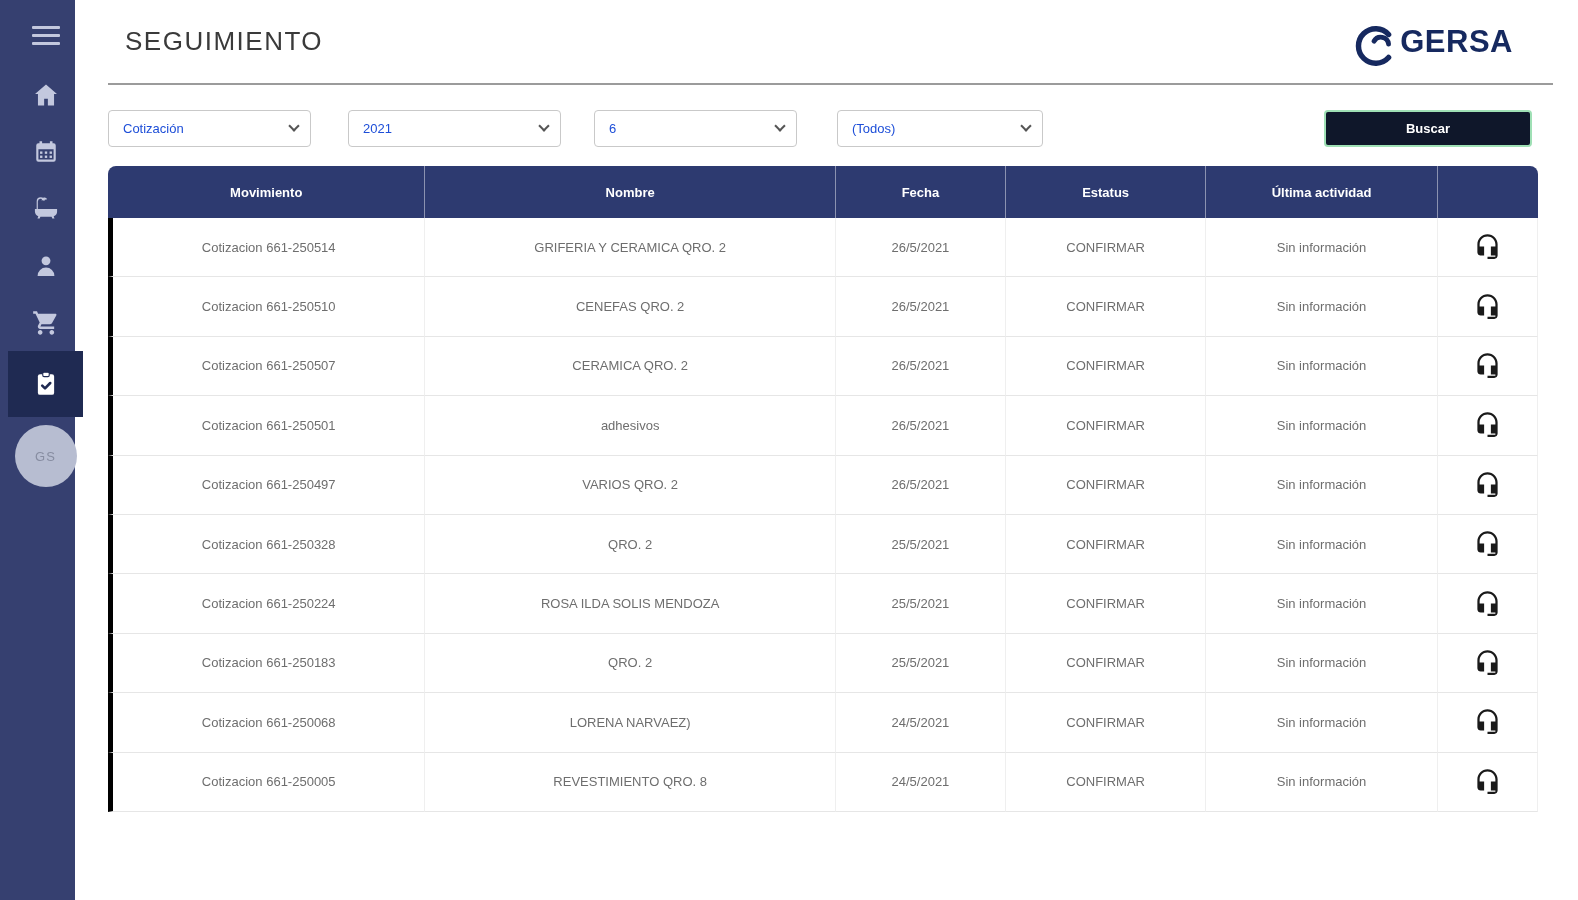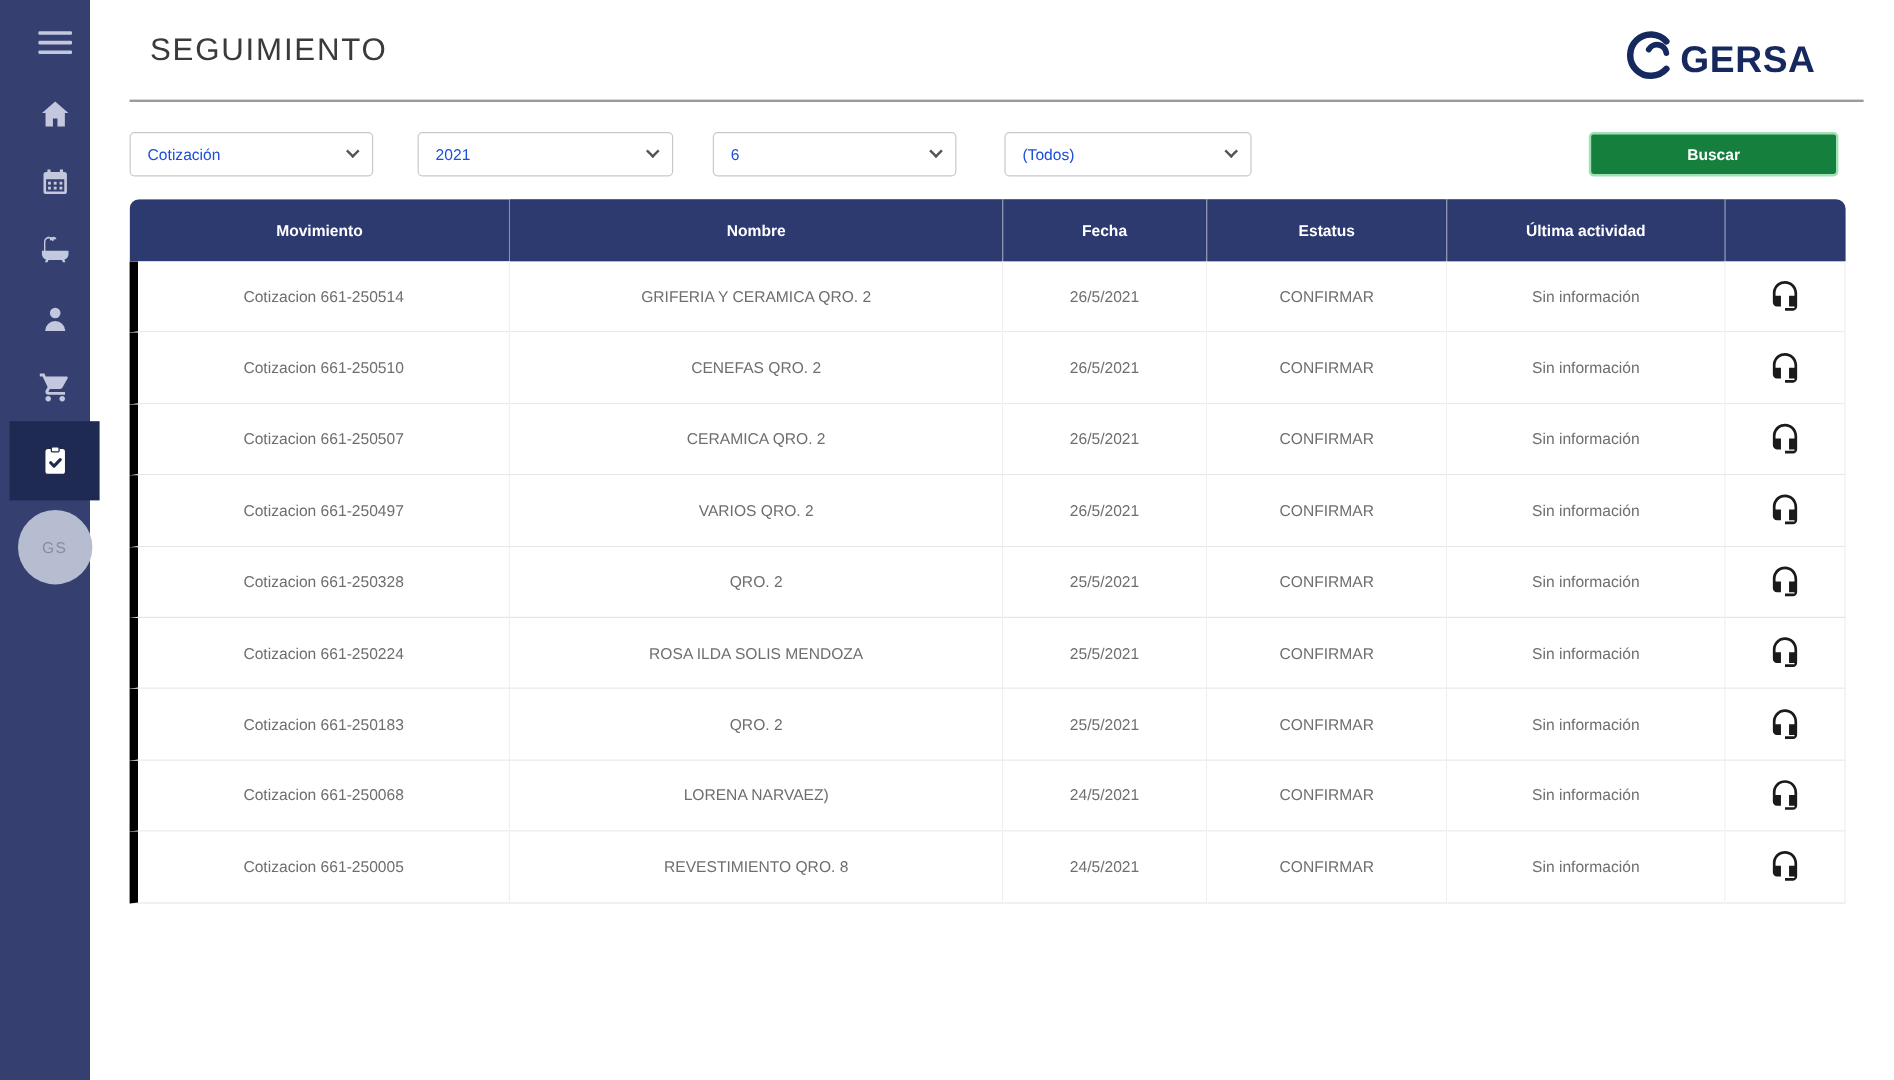--- a/index.html
+++ b/index.html
@@ -21,49 +21,49 @@
   .avatar { width:62px; height:62px; border-radius:50%; background:#b7bdd1;
     color:#878da1; font-size:13px; display:flex; align-items:center; justify-content:center;
     margin-top:8px; cursor:pointer; border:none; letter-spacing:1px; }
 
   
   .main { flex:1; padding:0 25px 0 33px; position:relative; }
   .topbar { display:flex; justify-content:space-between; align-items:flex-start;
     padding-top:26px; height:74px; }
   .page-title { font-size:26px; font-weight:400; color:#3a3a3a; letter-spacing:1.5px;
     margin-left:17px; }
-  .logo { display:flex; align-items:center; gap:2px; margin-right:40px; margin-top:-2px; }
+  .logo { display:flex; gap:2px; margin-right:40px; margin-top:-2px; }
   .logo-text { font-size:31px; font-weight:800; color:#16295f; letter-spacing:0.5px; }
   .divider { border:none; border-top:2px solid #9b9b9b; margin-top:9px; }
 
   
   .filters { display:flex; align-items:center; margin-top:24px; height:38px; }
   .select-wrap { position:relative; }
   .select-wrap select { appearance:none; -webkit-appearance:none; height:37px;
     border:1px solid #c9c9c9; border-radius:4px; background:#ffffff; color:#1d4ed8;
     font-size:13px; padding:0 30px 0 14px; width:100%; font-family:inherit; }
   .select-wrap .chev { position:absolute; right:13px; top:12px; width:8px; height:8px;
     border-right:2px solid #555; border-bottom:2px solid #555; transform:rotate(45deg);
     pointer-events:none; }
   .w1{width:203px;} .w2{width:213px; margin-left:37px;} .w3{width:203px; margin-left:33px;}
   .w4{width:206px; margin-left:40px;}
   .search-btn { margin-left:auto; margin-right:21px; width:208px; height:37px;
-    background:#15803d; color:#ffffff; font-size:13px; font-weight:700;
+    background:#0f172a; color:#ffffff; font-size:13px; font-weight:700;
     border:2px solid #9fe0b5; border-radius:4px; cursor:pointer; font-family:inherit; }
 
   
   .table-wrap { margin-top:19px; margin-right:15px; }
   table { width:100%; border-collapse:separate; border-spacing:0; }
   thead th { background:#2d3a70; color:#ffffff; font-size:13px; font-weight:700;
     height:52px; border-right:1px solid rgba(255,255,255,0.45); text-align:center; }
   thead th:first-child { border-top-left-radius:8px; }
   thead th:last-child { border-top-right-radius:8px; border-right:none; }
   tbody td { height:59.4px; text-align:center; font-size:13px; color:#6e6e6e;
     background:#ffffff; border-bottom:1px solid #e6e6e6; border-right:1px solid #efefef; }
-  tbody tr td:first-child { border-left:7px solid #000000; }
+  tbody tr td:first-child { border-left:5px solid #000000; }
   .icon-btn { background:transparent; border:none; cursor:pointer; padding:2px 4px; }
   .icon-btn svg { display:block; }
 </style>
 </head>
 <body>
 
 <div class="app">
 
   <aside class="sidebar">
     <button class="hamburger">
@@ -243,20 +243,36 @@
       <button class="icon-btn">
         <span>
           <svg width="27" height="27" viewBox="0 0 24 24" fill="#1a1a1a">
             <path d="M12 1c-4.97 0-9 4.03-9 9v7c0 1.66 1.34 3 3 3h3v-8H5v-2c0-3.87 3.13-7 7-7s7 3.13 7 7v2h-4v8h4v1h-7v2h6c1.66 0 3-1.34 3-3V10c0-4.97-4.03-9-9-9z"></path>
           </svg>
         </span>
       </button>
     </td>
   </tr>
 
+  <tr>
+    <td>Cotizacion 661-250501</td>
+    <td>adhesivos</td>
+    <td>26/5/2021</td>
+    <td>CONFIRMAR</td>
+    <td>Sin información</td>
+    <td>
+      <button class="icon-btn">
+        <span>
+          <svg width="27" height="27" viewBox="0 0 24 24" fill="#1a1a1a">
+            <path d="M12 1c-4.97 0-9 4.03-9 9v7c0 1.66 1.34 3 3 3h3v-8H5v-2c0-3.87 3.13-7 7-7s7 3.13 7 7v2h-4v8h4v1h-7v2h6c1.66 0 3-1.34 3-3V10c0-4.97-4.03-9-9-9z"></path>
+          </svg>
+        </span>
+      </button>
+    </td>
+  </tr>
 
   <tr>
     <td>Cotizacion 661-250497</td>
     <td>VARIOS QRO. 2</td>
     <td>26/5/2021</td>
     <td>CONFIRMAR</td>
     <td>Sin información</td>
     <td>
       <button class="icon-btn">
         <span>

